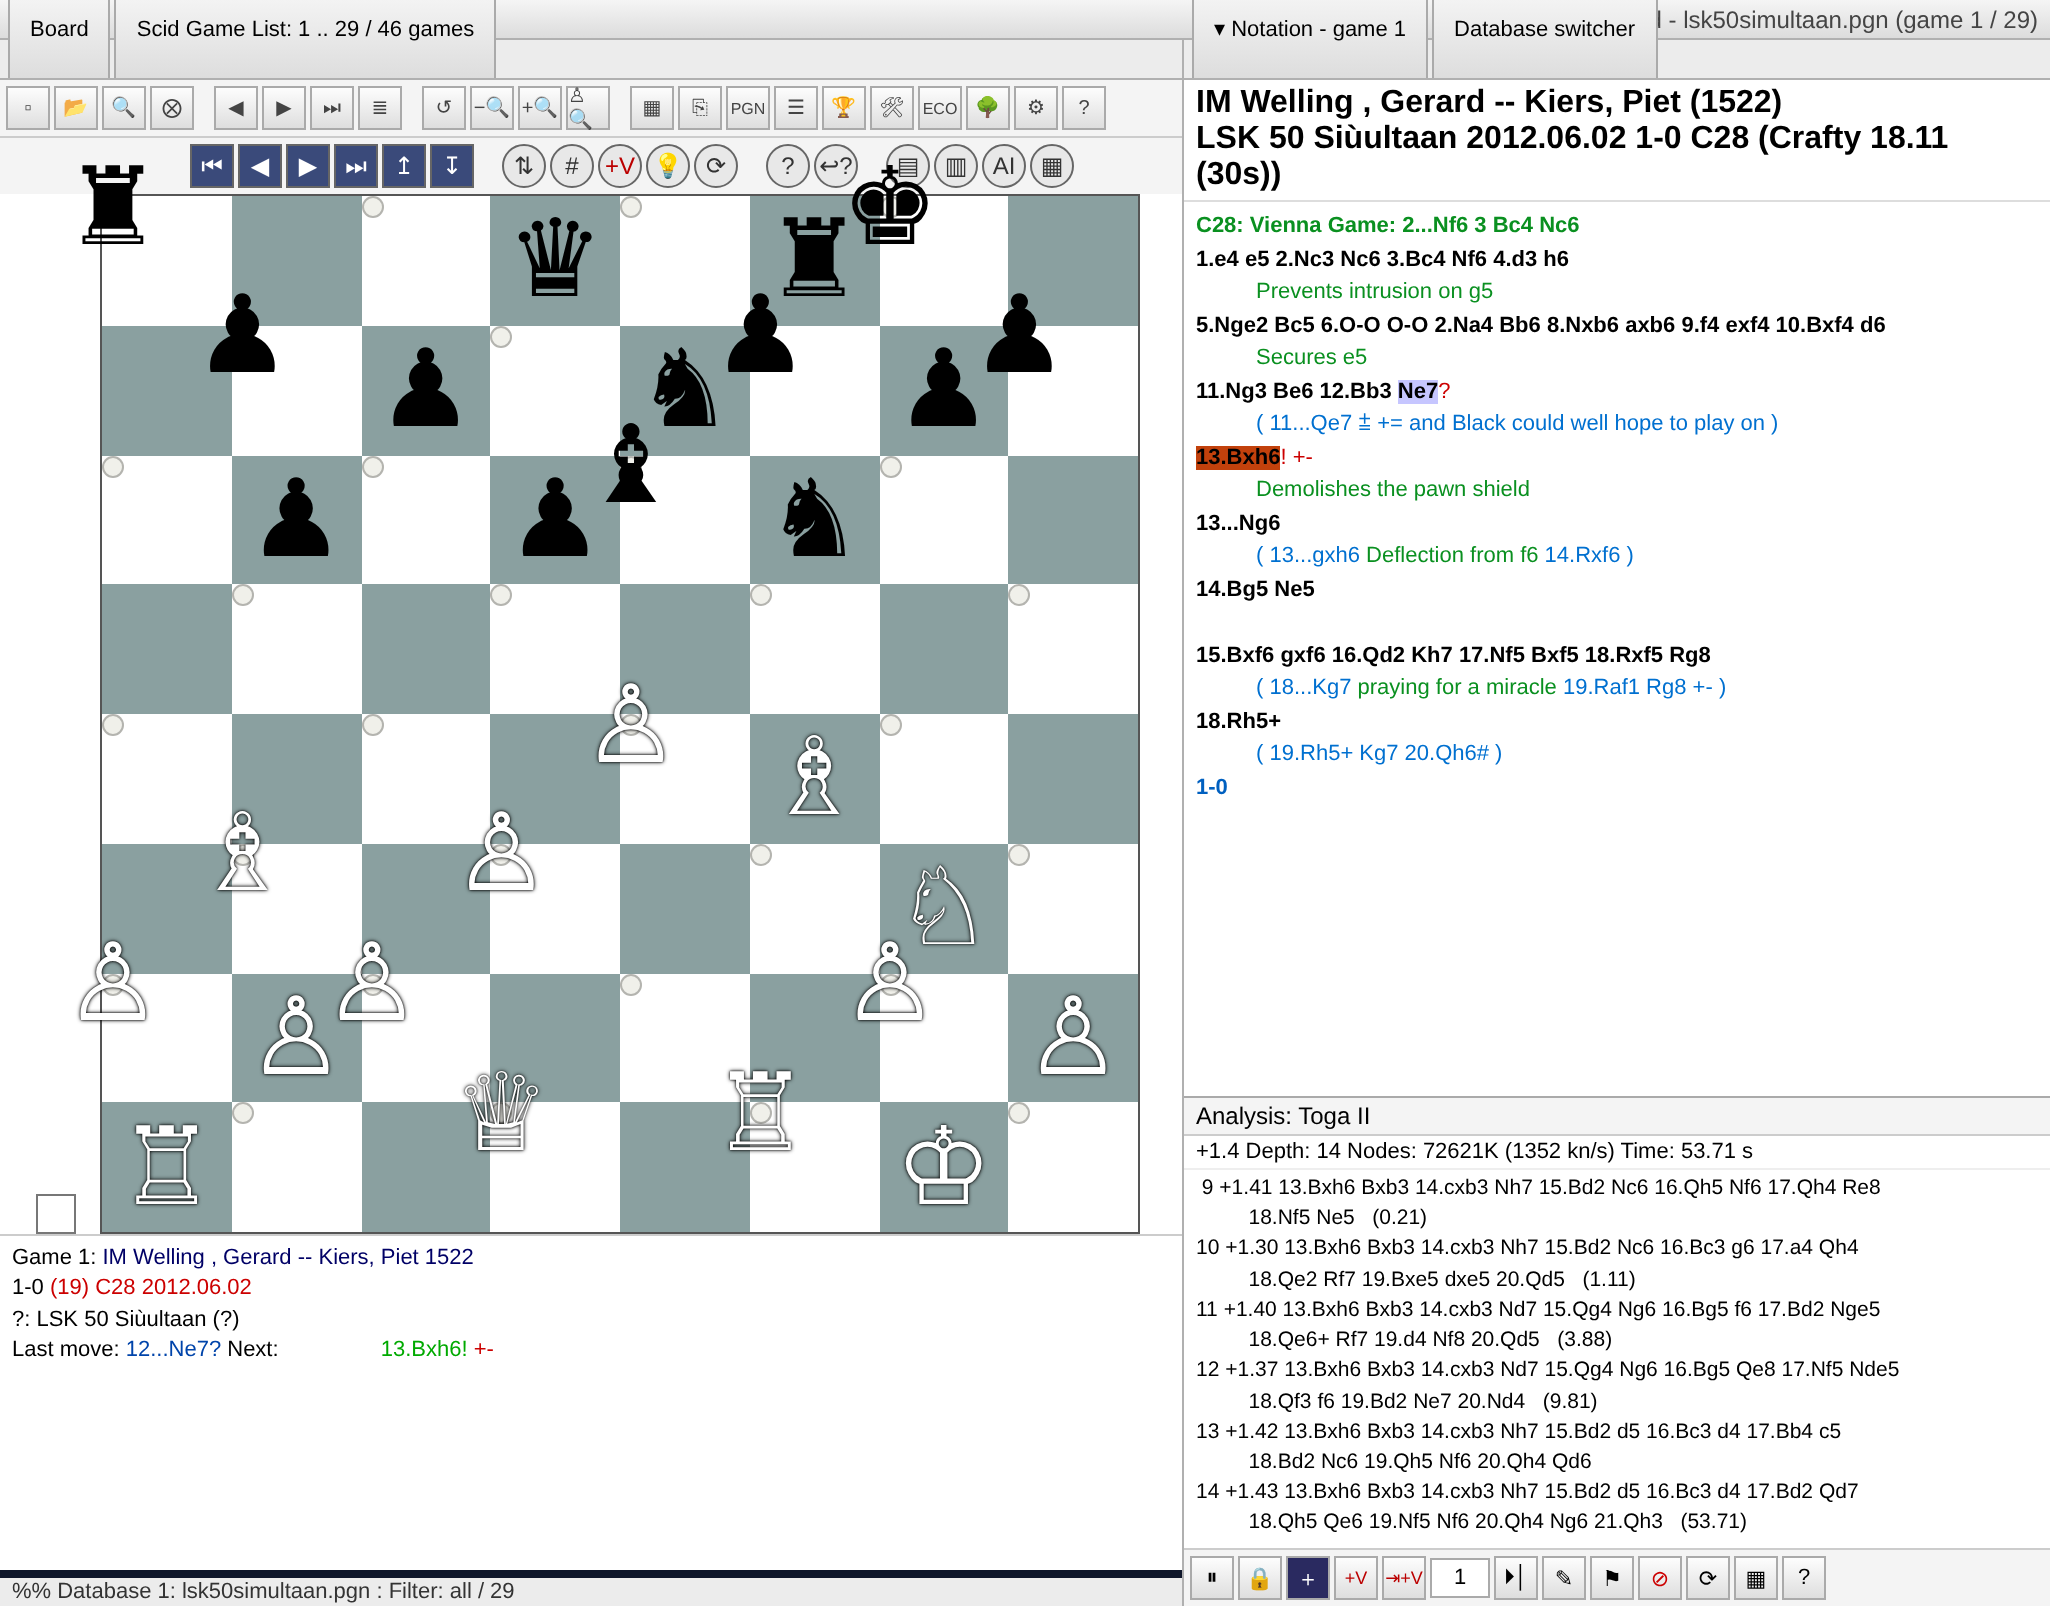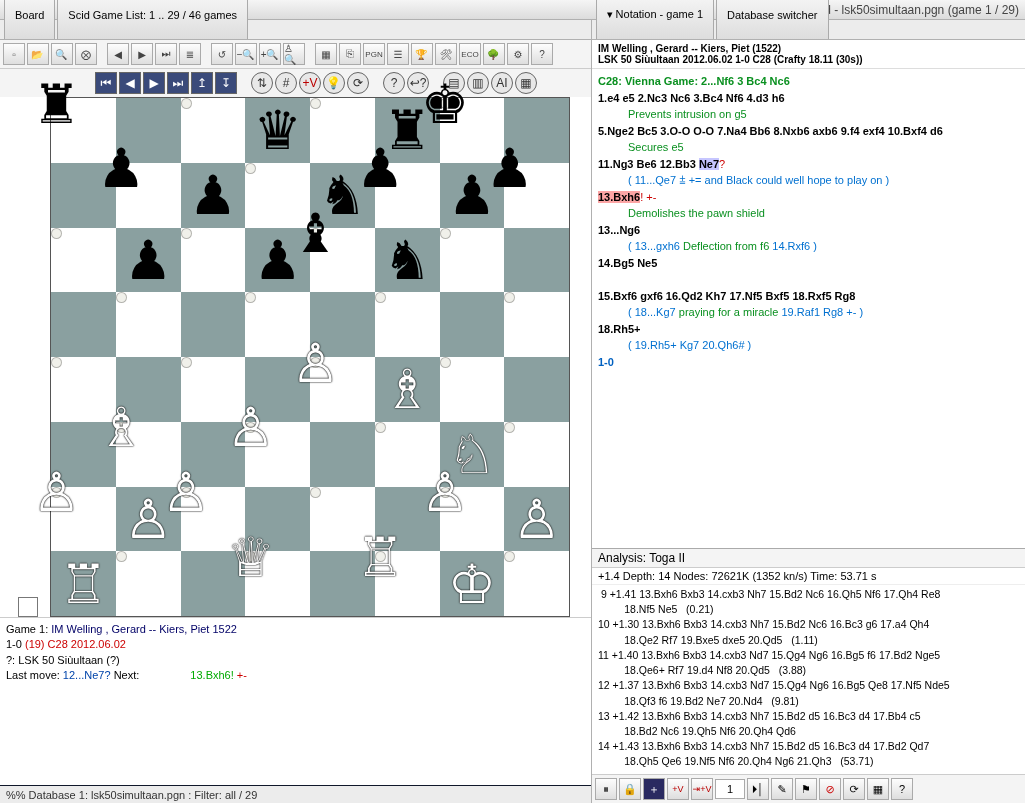--- a/index.html
+++ b/index.html
@@ -22,32 +22,32 @@
   .navbar { display:flex; gap:2px; padding:3px 0 3px 95px; background:#f4f4f4; }
   .nv { width:22px; height:22px; border:1px solid #666; background:#3a4a7a; color:#fff; font-size:12px; display:flex;align-items:center;justify-content:center; cursor:pointer;}
   .nv.light { background:#e8e8e8; color:#333; }
   .board { width:520px; height:520px; display:grid; grid-template-columns:repeat(8,1fr); grid-template-rows:repeat(8,1fr); margin-left:50px; border:1px solid #555; }
   .sq { position:relative; display:flex; align-items:center; justify-content:center; font-size:54px; line-height:1; }
   .sq.light { background:#f0f0ea; }
   .sq.dark { background:#8aa0a0; }
   .piece { font-family: "Segoe UI Symbol","Arial Unicode MS",sans-serif; cursor:grab; }
   .tomove { position:absolute; left:18px; bottom:0px; width:20px; height:20px; border:1px solid #777; background:#fff; }
   .gameinfo { padding:4px 6px; font-size:11px; line-height:1.4; background:#fff; border-top:1px solid #ccc; flex:1; }
-  .statusbar { height:18px; background:#ececec; border-top:1px solid #0f172a; font-size:11px; padding:1px 6px; color:#333; display:flex; align-items:center; }
+  .statusbar { height:18px; background:#ececec; border-top:4px solid #0f172a; font-size:11px; padding:1px 6px; color:#333; display:flex; align-items:center; }
   .red { color:#c00; } .grn { color:#0a0;margin-left:48px; } .blu { color:#04a; } .dblu{color:#006;}
   
-  .notation-header { padding:3px 6px; background:#fff; border-bottom:1px solid #ddd; font-size:10px; }
+  .notation-header { padding:3px 6px; background:#fff; border-bottom:1px solid #ddd; font-size:16px; }
   .notation-header b { color:#000; }
   .notation-body { flex:1; overflow:auto; background:#fff; padding:4px 6px; font-size:11px; line-height:1.5; color:#000; }
   .opening { color:#0a9020; font-weight:bold; }
   .move { color:#000; font-weight:bold; }
   .var { color:#0070d0; }
   .comment { color:#0a9020; }
   .hl { background: #c6c6ff; }
-  .keymove { background:#fca5a5; }
+  .keymove { background:#c2410c; }
   .analysis { border-top:1px solid #aaa; background:#fff; display:flex; flex-direction:column; height:255px; }
   .analysis-title { padding:2px 6px; font-size:12px; border-bottom:1px solid #ccc; background:#f4f4f4; }
   .analysis-score { padding:2px 6px; font-size:11px; border-bottom:1px solid #eee; }
   .analysis-lines { flex:1; overflow:auto; font-size:10.5px; padding:2px 6px; line-height:1.45; white-space:nowrap; font-family: "Lucida Grande", Arial, sans-serif; }
   .analysis-toolbar { display:flex; gap:2px; padding:3px; border-top:1px solid #ccc; background:#f4f4f4; align-items:center; }
   .atb { width:22px; height:22px; border:1px solid #aaa; background:linear-gradient(#fdfdfd,#dedede); display:flex;align-items:center;justify-content:center; font-size:11px; cursor:pointer; }
   .atb.dark { background:#2a2a60; color:#fff; }
   input.spin { width:30px; height:20px; border:1px solid #aaa; font-size:11px; text-align:center; }
 </style>
 </head>
@@ -278,21 +278,21 @@
       <div class="tab">Database switcher</div>
     </div>
     <div class="notation-header">
       <b>IM Welling , Gerard    --   Kiers, Piet  (1522)</b><br>
       <b>LSK 50 Siùultaan  2012.06.02  1-0  C28 (Crafty 18.11 (30s))</b>
     </div>
     <div class="notation-body">
       <div class="opening">C28: Vienna Game: 2...Nf6 3 Bc4 Nc6</div>
       <span class="move">1.e4 e5 2.Nc3 Nc6 3.Bc4 Nf6 4.d3 h6</span><br>
       <span class="comment" style="padding-left:30px;">Prevents intrusion on g5</span><br>
-      <span class="move">5.Nge2 Bc5 3.O-O O-O 7.Na4 Bb6 8.Nxb6 axb6 9.f4 exf4 10.Bxf4 d6</span><br>
+      <span class="move">5.Nge2 Bc5 6.O-O O-O 2.Na4 Bb6 8.Nxb6 axb6 9.f4 exf4 10.Bxf4 d6</span><br>
       <span class="comment" style="padding-left:30px;">Secures e5</span><br>
       <span class="move">11.Ng3 Be6 12.Bb3 </span><span class="move hl">Ne7</span><span class="red">?</span><br>
       <span class="var" style="padding-left:30px;">( 11...Qe7 ⩲ += and Black could well hope to play on )</span><br>
       <span class="move keymove">13.Bxh6</span><span class="red">! +-</span><br>
       <span class="comment" style="padding-left:30px;text-align:right;">Demolishes the pawn shield</span><br>
       <span class="move">13...Ng6</span><br>
       <span style="padding-left:30px;"><span class="var">( 13...gxh6 </span><span class="comment">Deflection from f6</span><span class="var"> 14.Rxf6 )</span></span><br>
       <span class="move">14.Bg5 Ne5</span><br>
       <br>
       <span class="move">15.Bxf6 gxf6 16.Qd2 Kh7 17.Nf5 Bxf5 18.Rxf5 Rg8</span><br>

